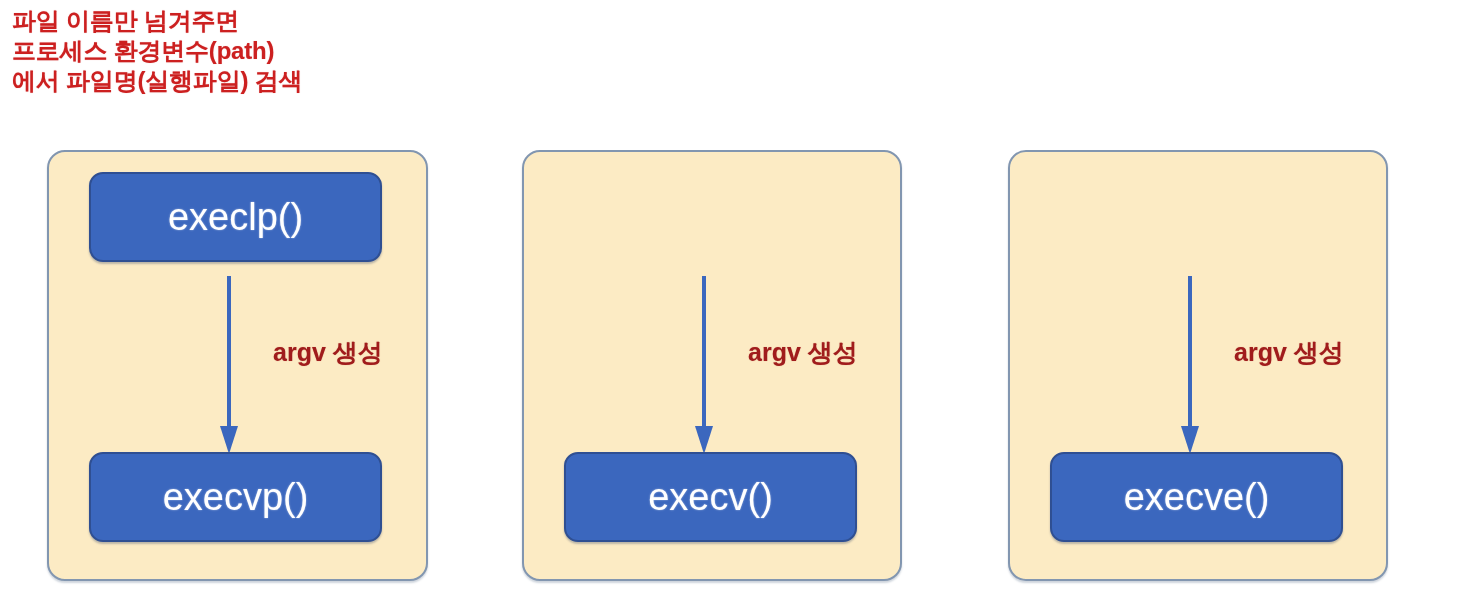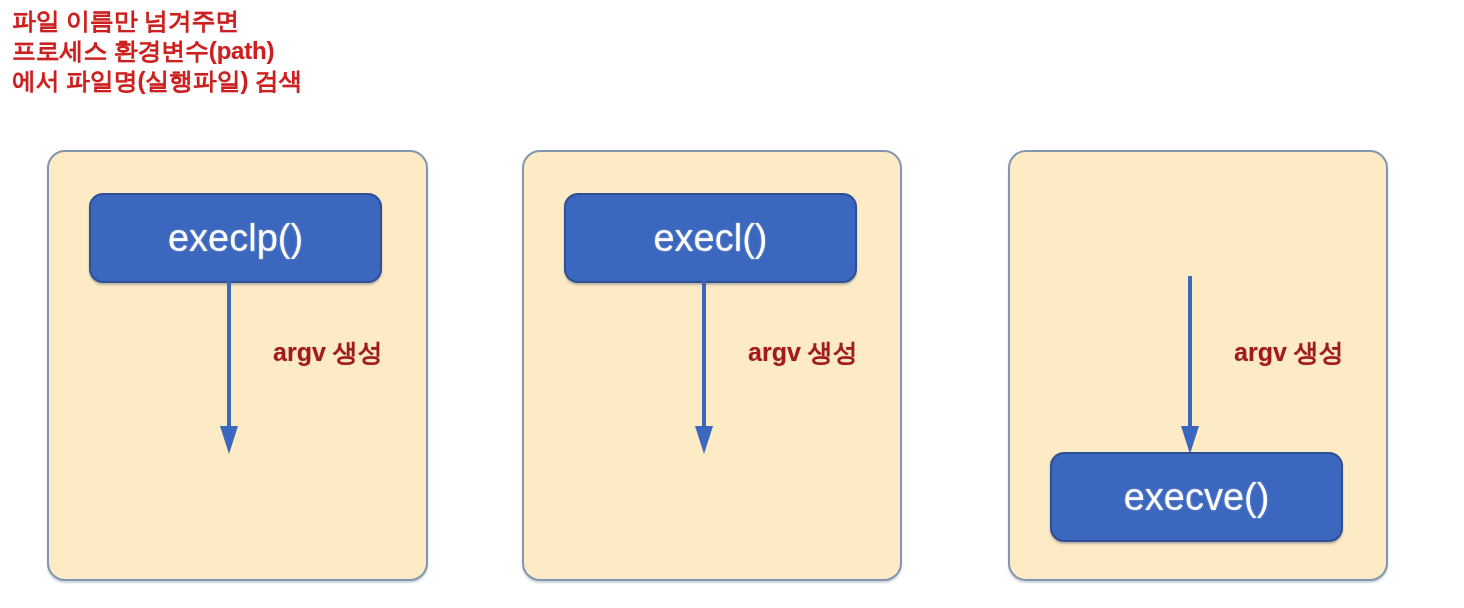--- a/index.html
+++ b/index.html
@@ -73,21 +73,21 @@
     color: #ffffff;
     display: flex;
     align-items: center;
     justify-content: center;
     font-size: 38px;
     line-height: 1;
     letter-spacing: 0px;
     text-shadow: 0 0 2px rgba(255,255,255,0.55);
     box-shadow: 0 2px 2px rgba(40,60,100,0.3);
   }
-  .node-top    { left: 40px;  top: 41px;  width: 293px; height: 90px; }
+  .node-top    { left: 40px;  top: 20px;  width: 293px; height: 90px; }
   .node-bottom { left: 40px;  top: 300px; width: 293px; height: 90px; }
 
   
   .arrow {
     position: absolute;
     left: 170px;
     top: 124px;
     width: 20px;
     height: 180px;
   }
@@ -124,39 +124,40 @@
 
       <div class="arrow">
         <svg width="20" height="180" viewBox="0 0 20 180" xmlns="http://www.w3.org/2000/svg">
           <line x1="10" y1="0" x2="10" y2="156" stroke="#3B67BE" stroke-width="4"></line>
           <polygon points="10,178 1,150 19,150" fill="#3B67BE"></polygon>
         </svg>
       </div>
 
       <div class="arrow-label">argv 생성</div>
 
+      <div class="node node-bottom">execvp()</div>
     </div>
   </div>
 
   <div class="column col-1">
 
 
     <div class="panel">
 
-      <div class="node node-top">execl()</div>
 
       <div class="arrow">
         <svg width="20" height="180" viewBox="0 0 20 180" xmlns="http://www.w3.org/2000/svg">
           <line x1="10" y1="0" x2="10" y2="156" stroke="#3B67BE" stroke-width="4"></line>
           <polygon points="10,178 1,150 19,150" fill="#3B67BE"></polygon>
         </svg>
       </div>
 
       <div class="arrow-label">argv 생성</div>
 
+      <div class="node node-bottom">execv()</div>
     </div>
   </div>
 
   <div class="column col-2">
 
 
     <div class="panel">
 
 
       <div class="arrow">

